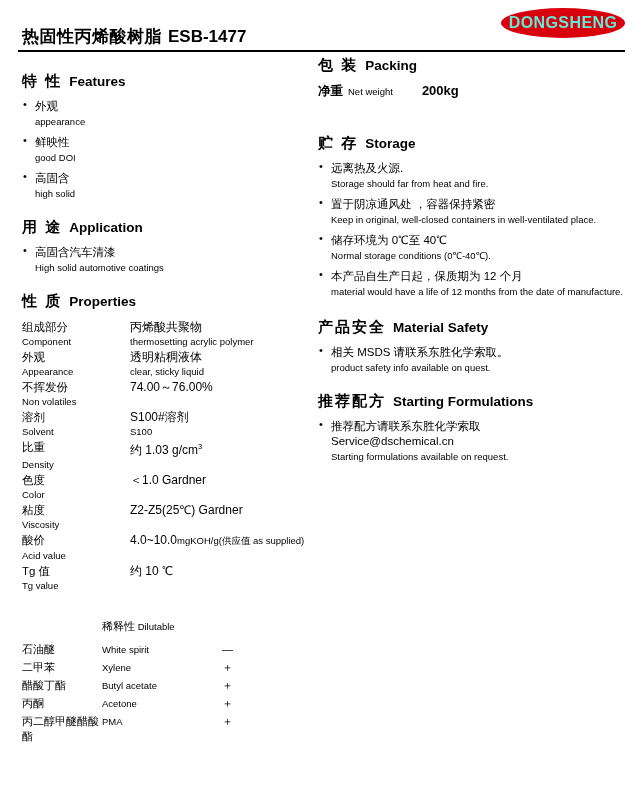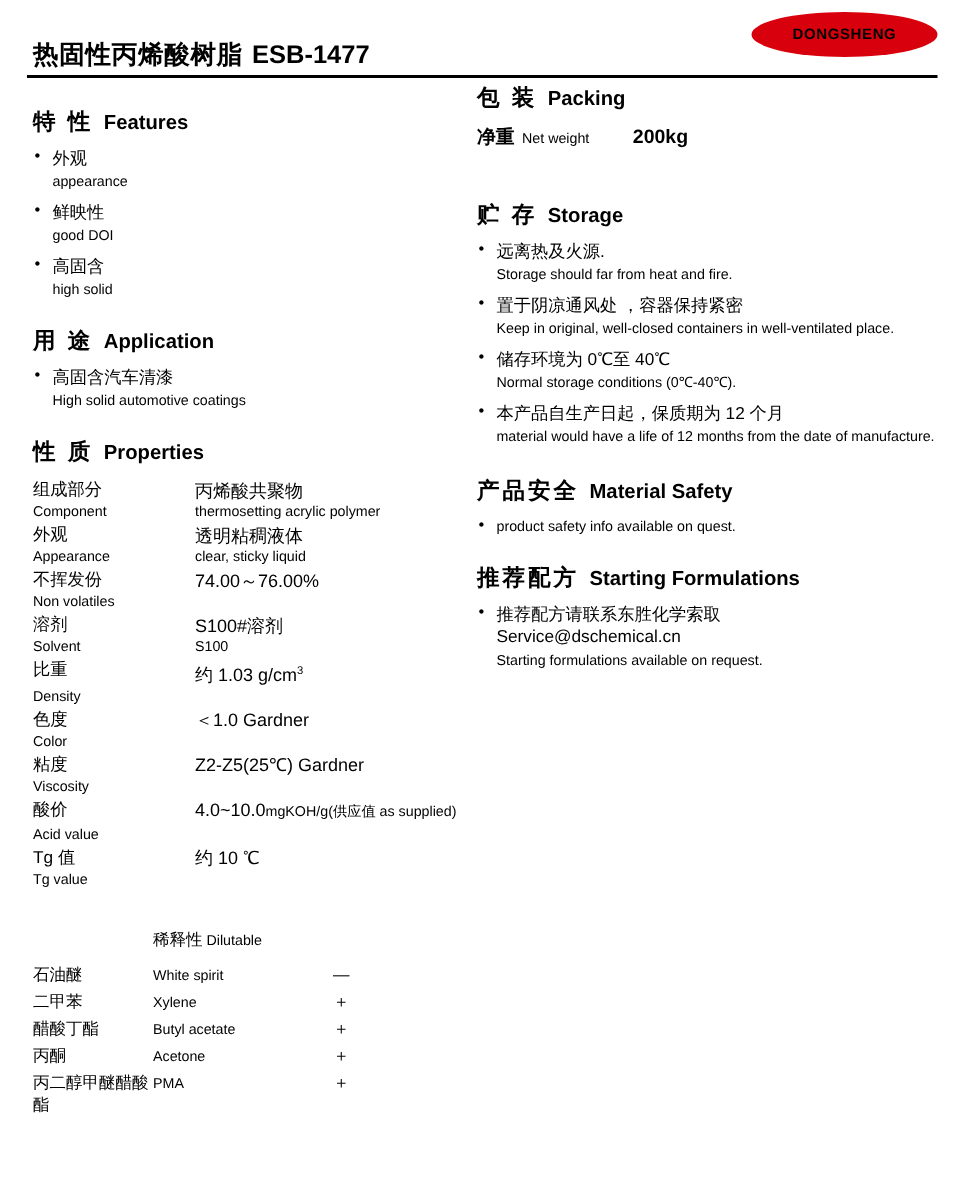--- a/index.html
+++ b/index.html
@@ -26,22 +26,22 @@
     top: 8px;
     width: 124px;
     height: 30px;
     background: #d8000c;
     border-radius: 50% / 50%;
     display: flex;
     align-items: center;
     justify-content: center;
   }
   .logo-text {
-    color: #000000;
-    font-size: 10px;
+    color: #5eead4;
+    font-size: 16px;
     font-weight: bold;
     letter-spacing: 0.4px;
     font-family: "Liberation Sans", sans-serif;
   }
   .title-row {
     position: absolute;
     left: 22px;
     top: 25px;
     display: flex;
     align-items: baseline;
@@ -352,20 +352,21 @@
         </ul>
       </div>
 
       <div class="blk" style="margin-top:20px;">
         <div class="sec-head">
           <span class="sec-cn">产品安全</span>
           <span class="sec-en">Material Safety</span>
         </div>
         <ul class="blist">
           <li>
+            <div class="li-cn">相关 MSDS 请联系东胜化学索取。</div>
             <div class="li-en">product safety info available on quest.</div>
           </li>
         </ul>
       </div>
 
       <div class="blk" style="margin-top:18px;">
         <div class="sec-head">
           <span class="sec-cn">推荐配方</span>
           <span class="sec-en">Starting Formulations</span>
         </div>

